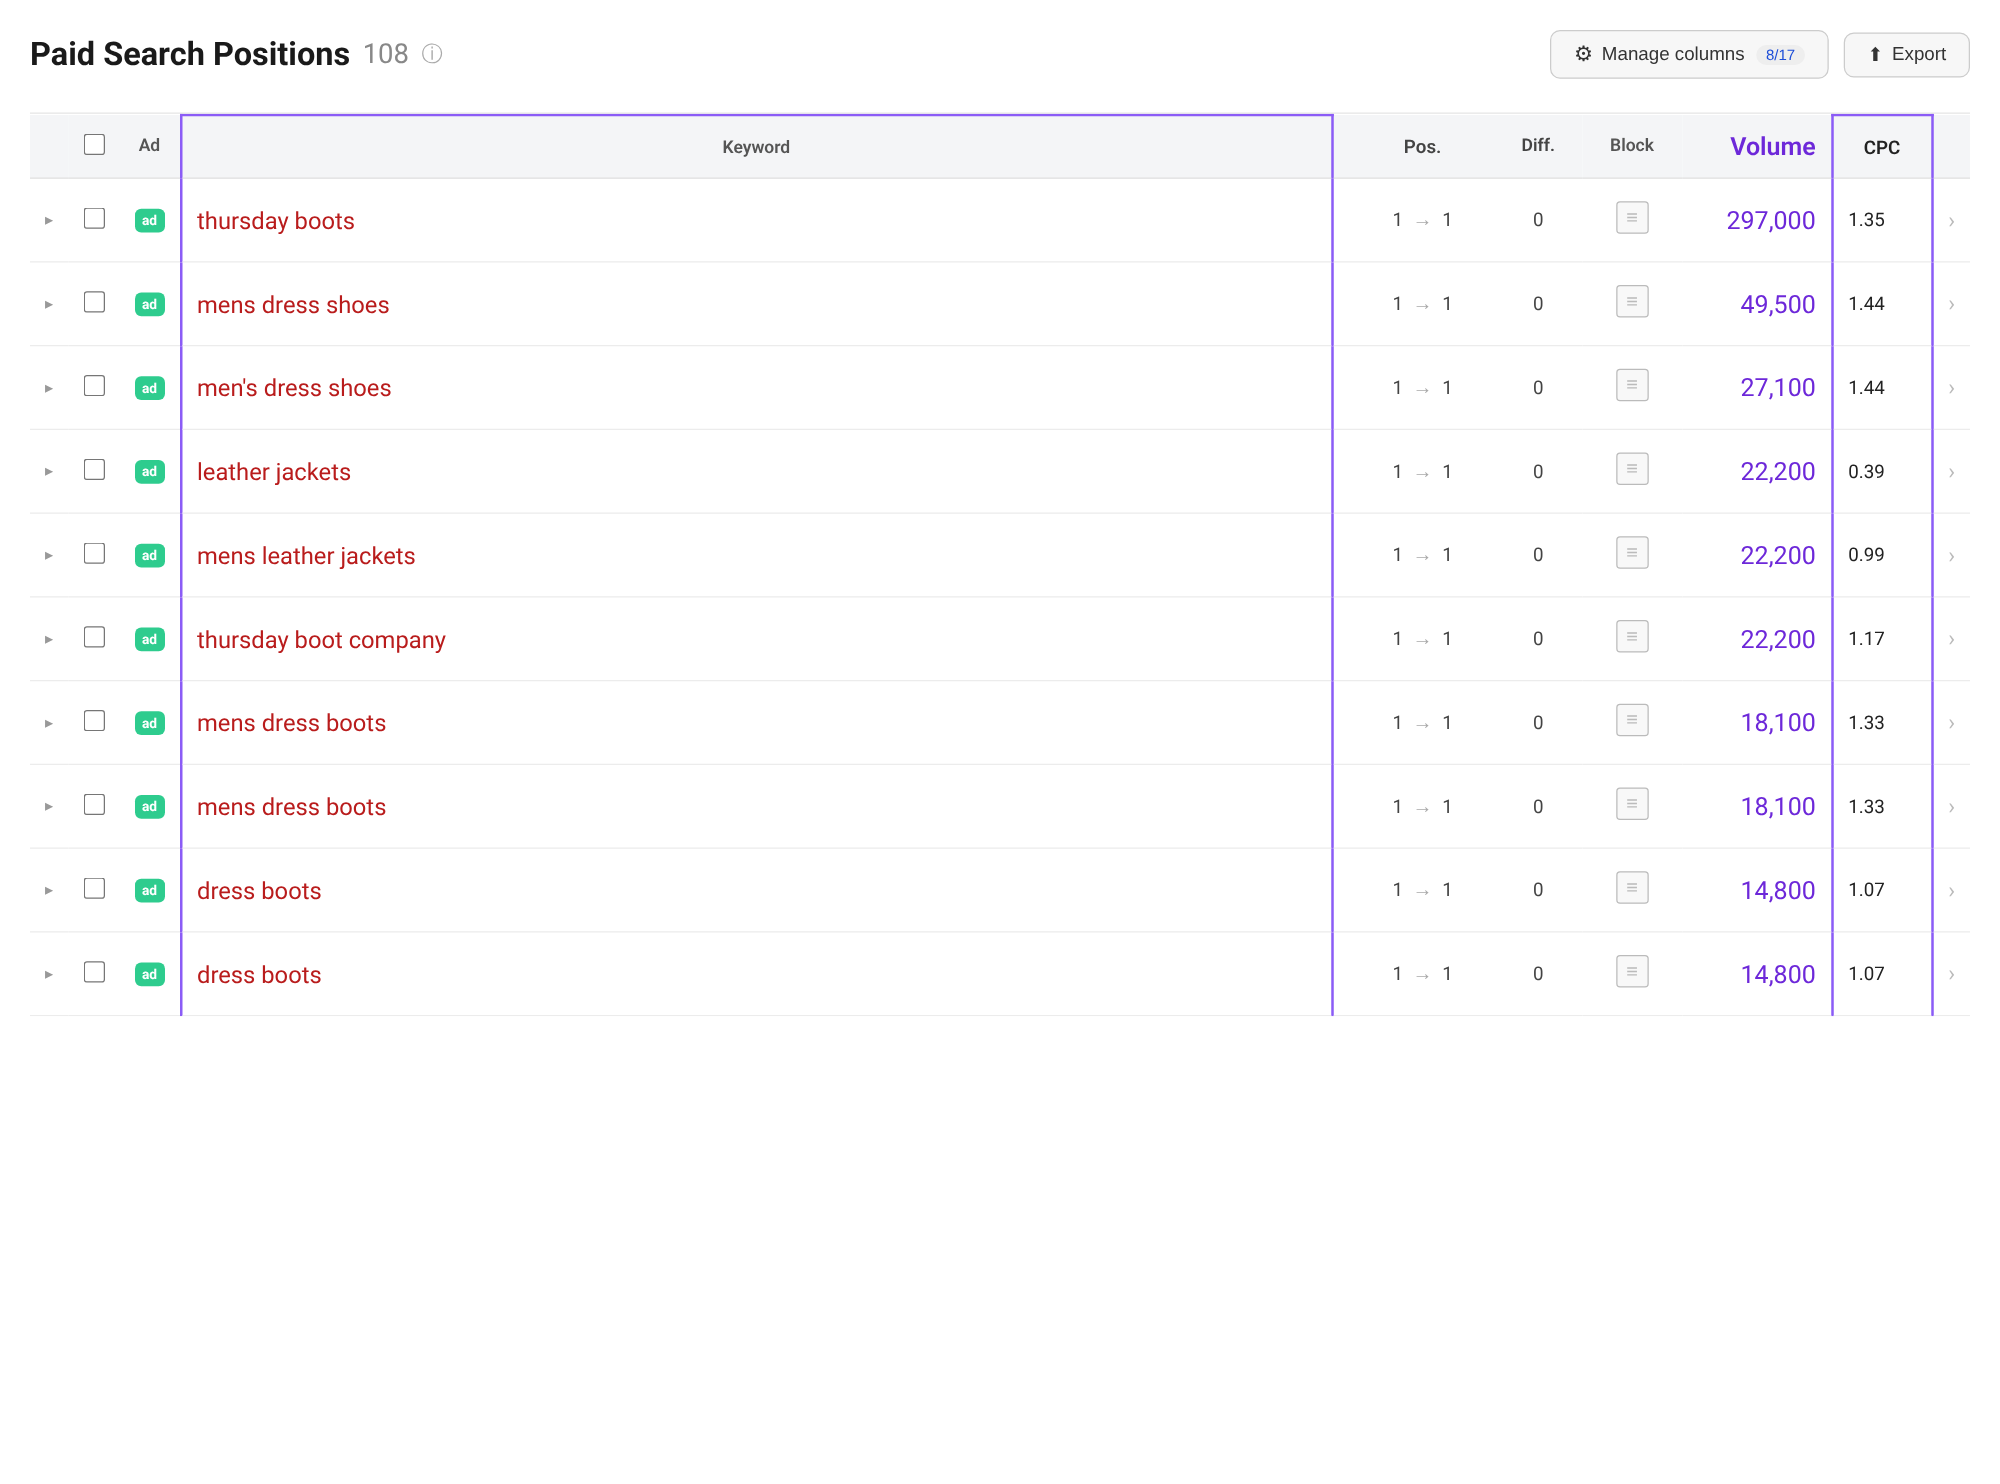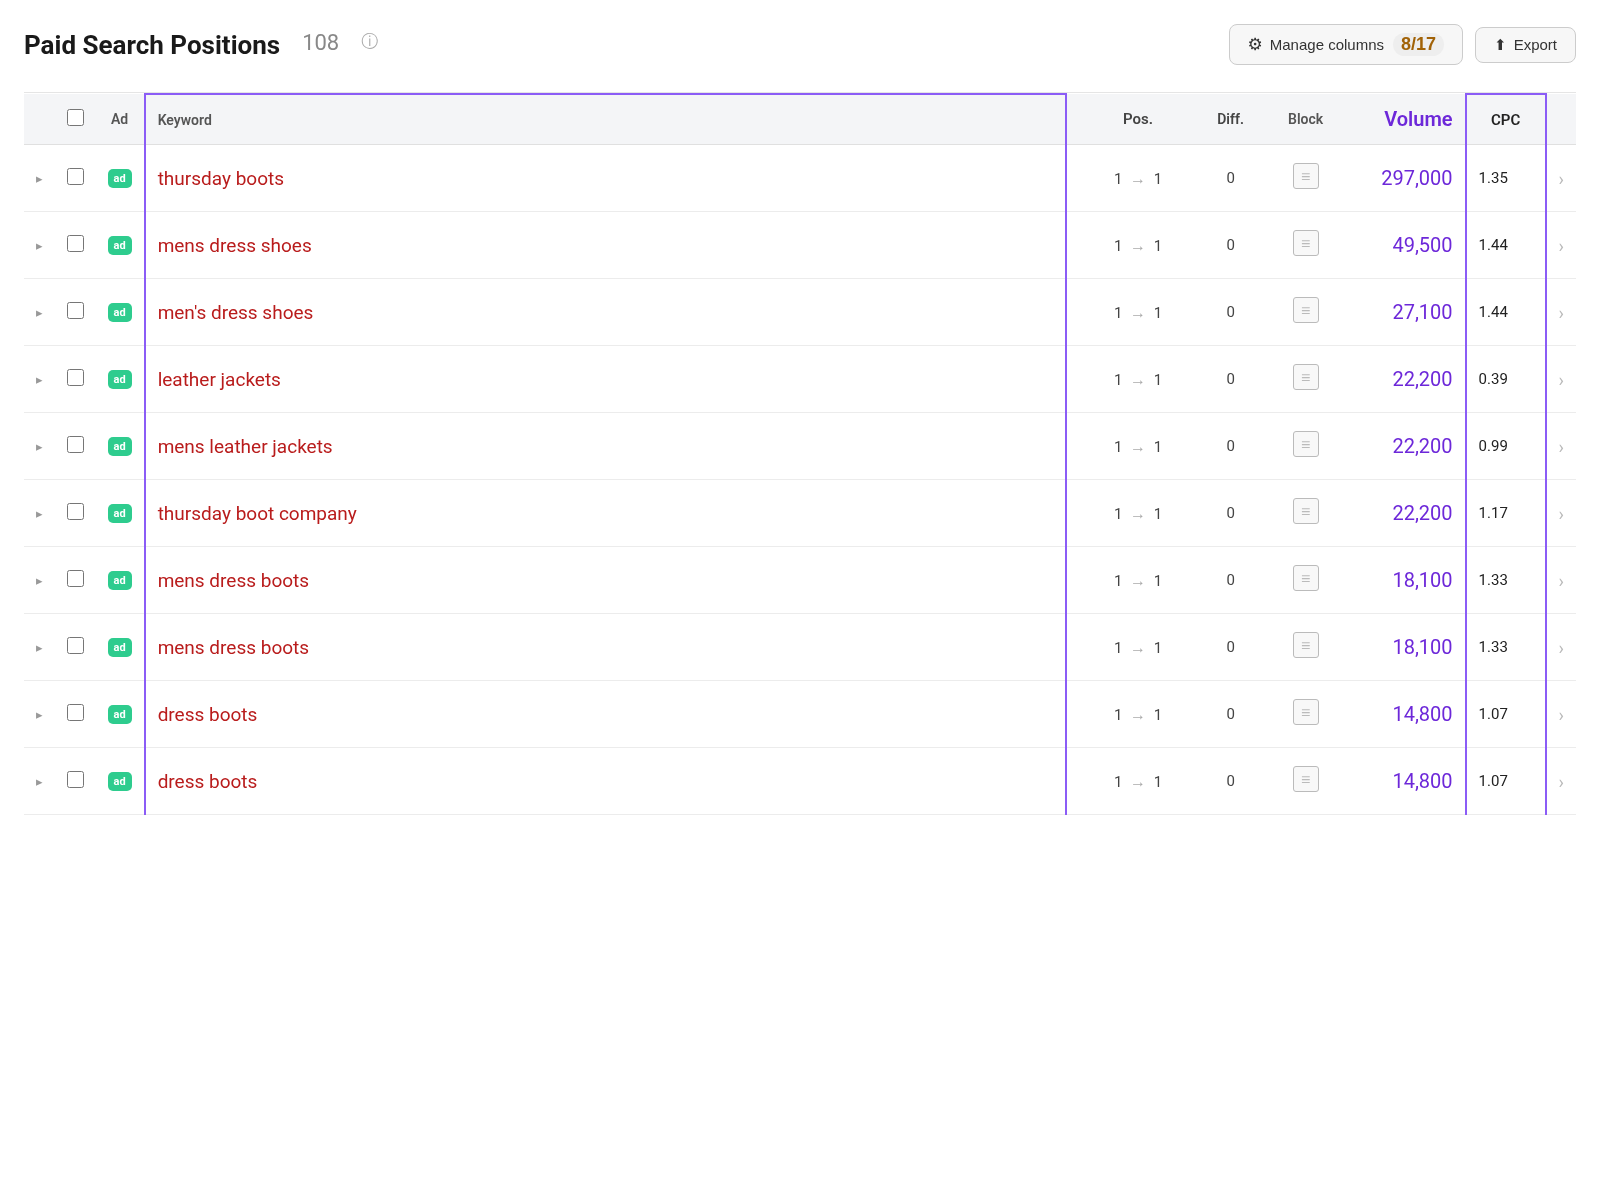--- a/index.html
+++ b/index.html
@@ -16,22 +16,22 @@
       padding: 24px 24px 0 24px;
     }
     .header-row {
       display: flex;
       align-items: center;
       justify-content: space-between;
       margin-bottom: 18px;
     }
     .header-left {
       display: flex;
-      align-items: flex-start;
-      gap: 22px;
+      align-items: center;
+      gap: 10px;
     }
     .page-title {
       font-size: 26px;
       font-weight: 700;
       color: #1a1a1a;
     }
     .count-badge {
       font-size: 22px;
       font-weight: 400;
       color: #888;
@@ -57,44 +57,43 @@
       font-size: 15px;
       font-weight: 500;
       color: #333;
       cursor: pointer;
     }
     .btn .gear-icon { font-size: 17px; }
     .btn .col-count {
       background: #eee;
       border-radius: 12px;
       padding: 1px 8px;
-      font-size: 18px;
-      color: #a16207;
+      font-size: 12px;
+      color: #1d4ed8;
       margin-left: 2px;
-      font-weight: bold;
     }
     .table-wrapper {
       width: 100%;
       overflow: hidden;
       border-top: 1px solid #e5e5e5;
       margin-top: 27px;
     }
     table {
       width: 100%;
       border-collapse: collapse;
     }
     thead tr {
       background: #f4f5f7;
     }
     thead th {
       padding: 13px 12px;
       font-weight: 600;
       font-size: 14px;
       color: #555;
-      text-align: left;
+      text-align: center;
       border-bottom: 1px solid #e0e0e0;
       white-space: nowrap;
     }
     thead th.center { text-align: center; }
     thead th.right { text-align: right; }
 
     tbody tr {
       border-bottom: 1px solid #ececec;
       background: #fff;
     }

